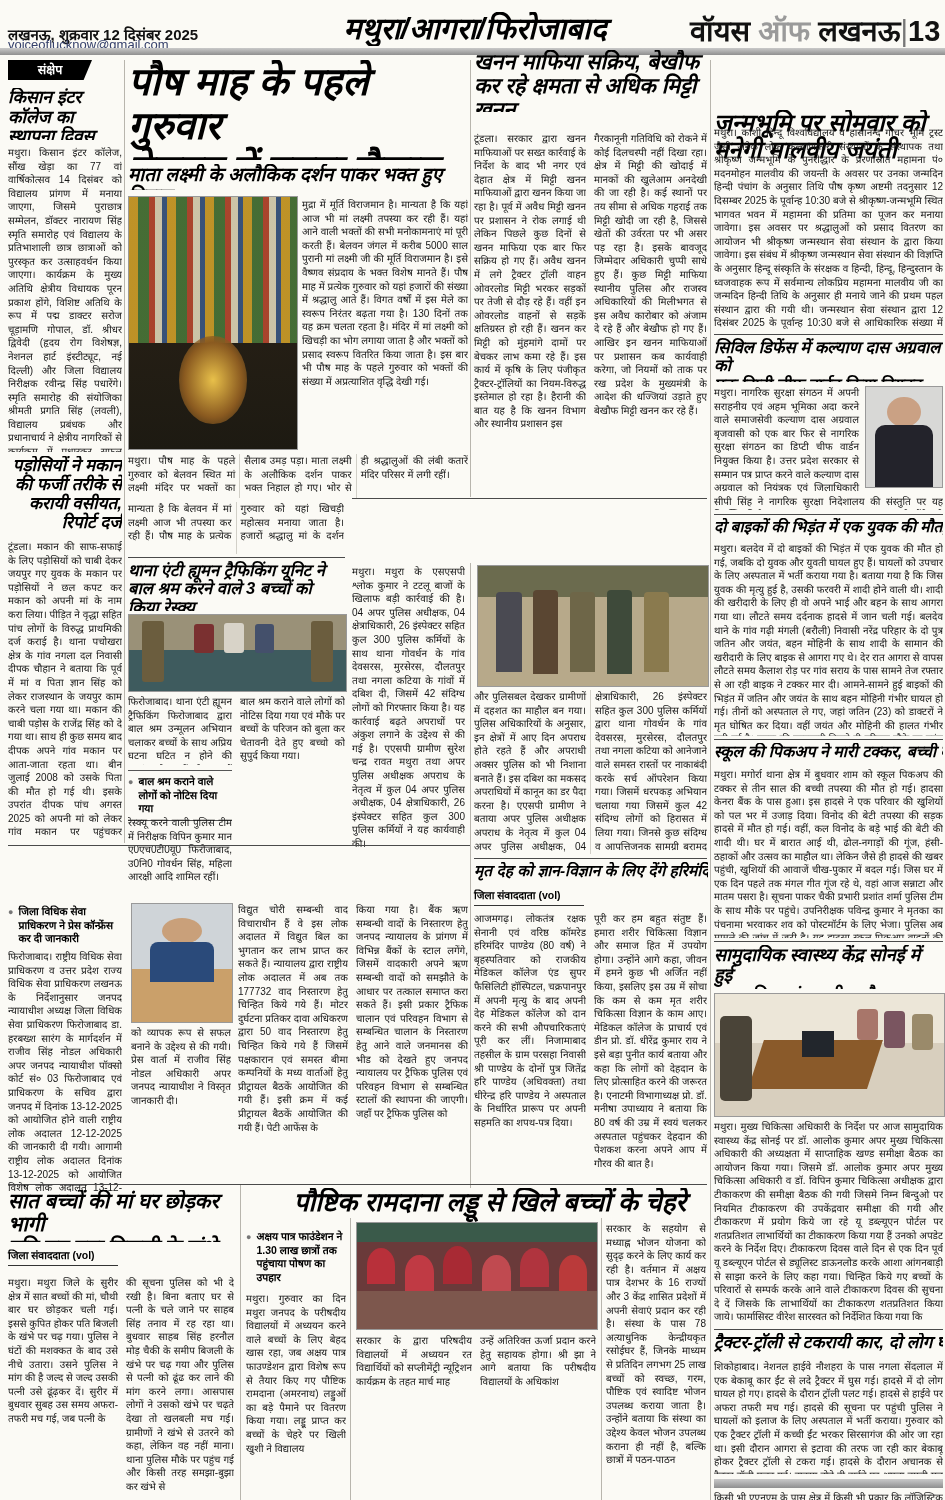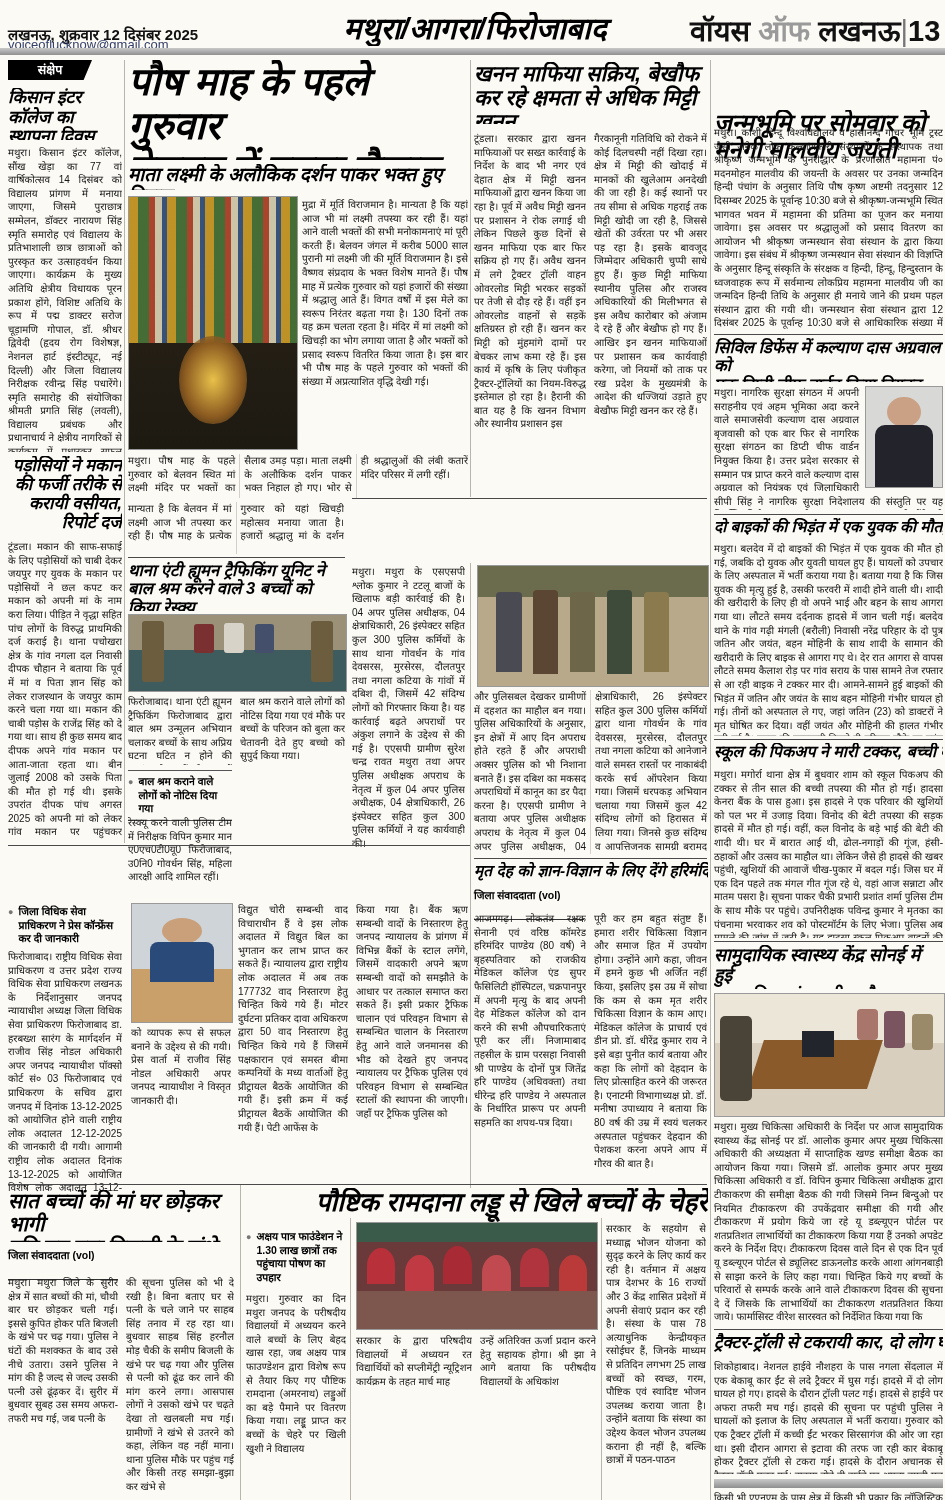--- a/index.html
+++ b/index.html
@@ -6,21 +6,21 @@
   body{background:#888;}
   #page{position:relative;width:945px;height:1500px;background:#fbfaf5;overflow:hidden;
         font-family:"Liberation Sans","DejaVu Sans",sans-serif;color:#111;}
   .abs{position:absolute;}
   .headline{font-weight:bold;color:#000;line-height:1.12;overflow:hidden;font-style:italic;}
   .body-text{font-size:10px;line-height:1.36;text-align:justify;color:#161616;overflow:hidden;}
   .cols2{column-count:2;column-gap:9px;column-rule:1px solid #d2d0c8;}
   .cols3{column-count:3;column-gap:9px;column-rule:1px solid #d2d0c8;}
   .vrule{position:absolute;width:1px;background:#b8b5ad;}
   .hrule{position:absolute;height:1px;background:#4a4a4a;}
-  .byline{font-size:10.5px;font-weight:bold;border-bottom:1px solid #333;padding-bottom:17px;color:#000;}
+  .byline{font-size:10.5px;font-weight:bold;border-bottom:1px solid #333;padding-bottom:3px;color:#000;}
   .bullet-item{display:flex;gap:5px;font-size:10.5px;font-weight:bold;line-height:1.3;color:#000;
                border-top:1px solid #555;border-bottom:1px solid #555;padding:4px 0;}
   .bullet-item.noborder{border:none;padding:0;}
   .bullet-dot{color:#777;font-size:9px;line-height:1.6;}
   .photo{position:absolute;overflow:hidden;border:1px solid #999;}
   .grey-bar{position:absolute;background:linear-gradient(#c9c9c9,#8f8f8f);}
 </style>
 </head>
 <body>
 
@@ -73,21 +73,21 @@
     <div style="position:absolute;left:58%;top:12%;width:9%;height:38%;background:#44506b;border-radius:3px;"></div>
   </div>
   <div class="abs body-text" style="left:128px;top:695px;width:104px;height:70px;">फिरोजाबाद। थाना एंटी ह्यूमन ट्रैफिकिंग फिरोजाबाद द्वारा बाल श्रम उन्मूलन अभियान चलाकर बच्चों के साथ अप्रिय घटना घटित न होने की आशंका के तथ्यों को ध्यान में रखते हुए बाल श्रम उन्मूलन अभियान के तहत 03 बाल श्रम में लगे बच्चों को रेस्क्यू किया गया।</div>
   <div class="abs bullet-item" style="left:128px;top:770px;width:104px;">
     <span class="bullet-dot">●</span>
     <span>बाल श्रम कराने वाले लोगों को नोटिस दिया गया</span>
   </div>
   <div class="abs body-text" style="left:128px;top:816px;width:104px;height:66px;">रेस्क्यू करने वाली पुलिस टीम में निरीक्षक विपिन कुमार मान ए0एच0टी0यू0 फिरोजाबाद, उ0नि0 गोवर्धन सिंह, महिला आरक्षी आदि शामिल रहीं।</div>
   <div class="abs body-text" style="left:240px;top:695px;width:105px;height:187px;">बाल श्रम कराने वाले लोगों को नोटिस दिया गया एवं मौके पर बच्चों के परिजन को बुला कर चेतावनी देते हुए बच्चो को सुपुर्द किया गया।</div>
 
-  <div class="abs headline" style="left:474px;top:62px;width:234px;font-size:21.5px;height:62px;">खनन माफिया सक्रिय, बेखौफ कर रहे क्षमता से अधिक मिट्टी खनन</div>
+  <div class="abs headline" style="left:474px;top:50px;width:234px;font-size:21.5px;height:62px;">खनन माफिया सक्रिय, बेखौफ कर रहे क्षमता से अधिक मिट्टी खनन</div>
   <div class="abs body-text" style="left:474px;top:132px;width:112px;height:364px;">टूंडला। सरकार द्वारा खनन माफियाओं पर सख्त कार्रवाई के निर्देश के बाद भी नगर एवं देहात क्षेत्र में मिट्टी खनन माफियाओं द्वारा खनन किया जा रहा है। पूर्व में अवैध मिट्टी खनन पर प्रशासन ने रोक लगाई थी लेकिन पिछले कुछ दिनों से खनन माफिया एक बार फिर सक्रिय हो गए हैं। अवैध खनन में लगे ट्रैक्टर ट्रॉली वाहन ओवरलोड मिट्टी भरकर सड़कों पर तेजी से दौड़ रहे हैं। वहीं इन ओवरलोड वाहनों से सड़कें क्षतिग्रस्त हो रही हैं। खनन कर मिट्टी को मुंहमांगे दामों पर बेचकर लाभ कमा रहे हैं। इस कार्य में कृषि के लिए पंजीकृत ट्रैक्टर-ट्रॉलियों का नियम-विरुद्ध इस्तेमाल हो रहा है। हैरानी की बात यह है कि खनन विभाग और स्थानीय प्रशासन इस</div>
   <div class="abs body-text" style="left:594px;top:132px;width:113px;height:364px;">गैरकानूनी गतिविधि को रोकने में कोई दिलचस्पी नहीं दिखा रहा। क्षेत्र में मिट्टी की खोदाई में मानकों की खुलेआम अनदेखी की जा रही है। कई स्थानों पर तय सीमा से अधिक गहराई तक मिट्टी खोदी जा रही है, जिससे खेतों की उर्वरता पर भी असर पड़ रहा है। इसके बावजूद जिम्मेदार अधिकारी चुप्पी साधे हुए हैं। कुछ मिट्टी माफिया स्थानीय पुलिस और राजस्व अधिकारियों की मिलीभगत से इस अवैध कारोबार को अंजाम दे रहे हैं और बेखौफ हो गए हैं। आखिर इन खनन माफियाओं पर प्रशासन कब कार्यवाही करेगा, जो नियमों को ताक पर रख प्रदेश के मुख्यमंत्री के आदेश की धज्जियां उड़ाते हुए बेखौफ मिट्टी खनन कर रहे हैं।</div>
 
   <div class="hrule" style="left:352px;top:498px;width:355px;"></div>
   <div class="abs body-text" style="left:352px;top:565px;width:113px;height:290px;">मथुरा। मथुरा के एसएसपी श्लोक कुमार ने टटलू बाजों के खिलाफ बड़ी कार्रवाई की है। 04 अपर पुलिस अधीक्षक, 04 क्षेत्राधिकारी, 26 इंस्पेक्टर सहित कुल 300 पुलिस कर्मियों के साथ थाना गोवर्धन के गांव देवसरस, मुरसेरस, दौलतपुर तथा नगला कटिया के गांवों में दबिश दी, जिसमें 42 संदिग्ध लोगों को गिरफ्तार किया है। यह कार्रवाई बढ़ते अपराधों पर अंकुश लगाने के उद्देश्य से की गई है। एएसपी ग्रामीण सुरेश चन्द्र रावत मथुरा तथा अपर पुलिस अधीक्षक अपराध के नेतृत्व में कुल 04 अपर पुलिस अधीक्षक, 04 क्षेत्राधिकारी, 26 इंस्पेक्टर सहित कुल 300 पुलिस कर्मियों ने यह कार्यवाही की।</div>
   <div class="photo" style="left:477px;top:565px;width:230px;height:120px;background:linear-gradient(180deg,#6b6b4e 0 26%,#b7a98a 26% 100%);">
     <div style="position:absolute;left:8%;top:22%;width:11%;height:66%;background:#4a4a52;border-radius:4px 4px 0 0;"></div>
     <div style="position:absolute;left:24%;top:20%;width:11%;height:70%;background:#5a4632;border-radius:4px 4px 0 0;"></div>
     <div style="position:absolute;left:40%;top:22%;width:11%;height:66%;background:#6e6648;border-radius:4px 4px 0 0;"></div>
     <div style="position:absolute;left:56%;top:20%;width:11%;height:70%;background:#3e4a3a;border-radius:4px 4px 0 0;"></div>
@@ -165,21 +165,21 @@
 
   <div class="hrule" style="left:8px;top:1184px;width:699px;"></div>
   <div class="abs headline" style="left:8px;top:1190px;width:228px;font-size:20.5px;height:52px;">
     <div>सात बच्चों की मां घर छोड़कर भागी</div>
     <div>पति चढ़ गया बिजली के खंभे पर</div>
   </div>
   <div class="abs byline" style="left:8px;top:1248px;width:110px;">जिला संवाददाता (vol)</div>
   <div class="abs body-text" style="left:8px;top:1276px;width:110px;height:224px;">मथुरा। मथुरा जिले के सुरीर क्षेत्र में सात बच्चों की मां, चौथी बार घर छोड़कर चली गई। इससे कुपित होकर पति बिजली के खंभे पर चढ़ गया। पुलिस ने घंटों की मशक्कत के बाद उसे नीचे उतारा। उसने पुलिस ने मांग की है जल्द से जल्द उसकी पत्नी उसे ढूंढ़कर दें। सुरीर में बुधवार सुबह उस समय अफरा-तफरी मच गई, जब पत्नी के</div>
   <div class="abs body-text" style="left:126px;top:1276px;width:108px;height:224px;">की सूचना पुलिस को भी दे रखी है। बिना बताए घर से पत्नी के चले जाने पर साहब सिंह तनाव में रह रहा था। बुधवार साहब सिंह हरनौल मोड़ चैकी के समीप बिजली के खंभे पर चढ़ गया और पुलिस से पत्नी को ढूंढ कर लाने की मांग करने लगा। आसपास लोगों ने उसको खंभे पर चढ़ते देखा तो खलबली मच गई। ग्रामीणों ने खंभे से उतरने को कहा, लेकिन वह नहीं माना। थाना पुलिस मौके पर पहुंच गई और किसी तरह समझा-बुझा कर खंभे से</div>
 
-  <div class="abs headline" style="left:248px;top:1188px;width:460px;font-size:26px;height:34px;text-align:right;white-space:nowrap;">पौष्टिक रामदाना लड्डू से खिले बच्चों के चेहरे</div>
+  <div class="abs headline" style="left:260px;top:1188px;width:460px;font-size:26px;height:34px;text-align:center;white-space:nowrap;">पौष्टिक रामदाना लड्डू से खिले बच्चों के चेहरे</div>
   <div class="abs bullet-item noborder" style="left:246px;top:1230px;width:100px;">
     <span class="bullet-dot">●</span>
     <span>अक्षय पात्र फाउंडेशन ने 1.30 लाख छात्रों तक पहुंचाया पोषण का उपहार</span>
   </div>
   <div class="abs body-text" style="left:246px;top:1292px;width:100px;height:208px;">मथुरा। गुरुवार का दिन मथुरा जनपद के परीषदीय विद्यालयों में अध्ययन करने वाले बच्चों के लिए बेहद खास रहा, जब अक्षय पात्र फाउण्डेशन द्वारा विशेष रूप से तैयार किए गए पौष्टिक रामदाना (अमरनाथ) लड्डुओं का बड़े पैमाने पर वितरण किया गया। लड्डू प्राप्त कर बच्चों के चेहरे पर खिली खुशी ने विद्यालय</div>
   <div class="photo" style="left:356px;top:1222px;width:240px;height:106px;background:linear-gradient(180deg,#3a5a4a 0 18%,#6a3a3a 18% 100%);">
     <div style="position:absolute;left:4%;top:24%;width:12%;height:34%;background:#b8303a;border-radius:50% 50% 0 0;"></div>
     <div style="position:absolute;left:20%;top:30%;width:12%;height:34%;background:#c03a44;border-radius:50% 50% 0 0;"></div>
     <div style="position:absolute;left:36%;top:22%;width:12%;height:36%;background:#a82a34;border-radius:50% 50% 0 0;"></div>
     <div style="position:absolute;left:52%;top:30%;width:12%;height:34%;background:#c04a50;border-radius:50% 50% 0 0;"></div>

